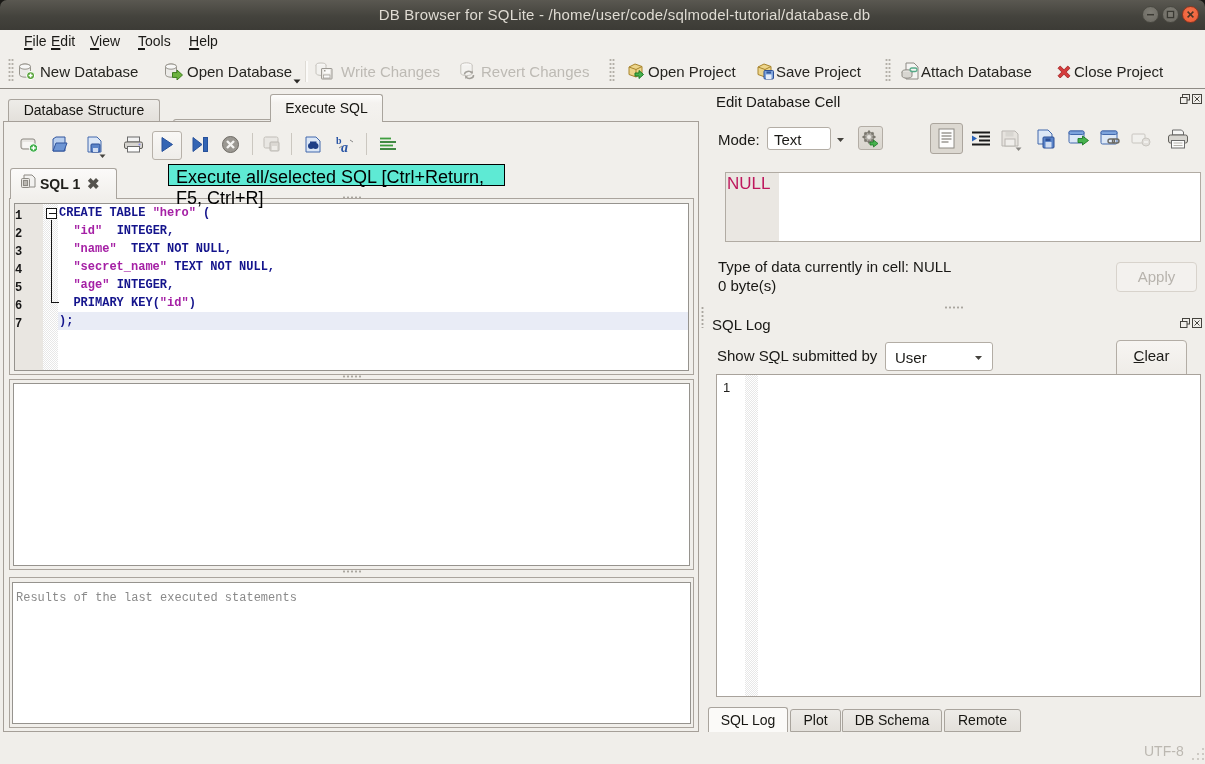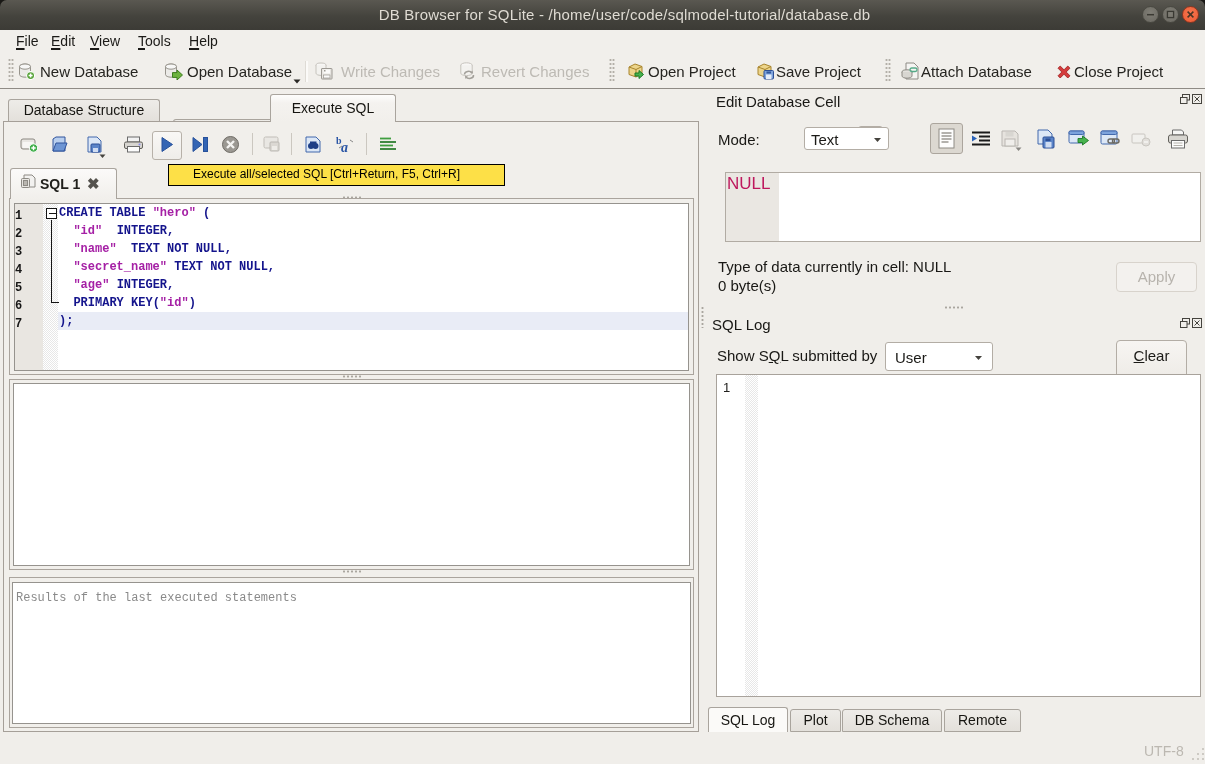--- a/index.html
+++ b/index.html
@@ -44,22 +44,22 @@
 #editor { left:14px; top:203px; width:675px; height:168px; background:#fff; border:1px solid #96938e; font-family:"Liberation Mono", monospace; font-size:12px; font-weight:bold; }
 #gutter { left:0; top:0; width:28px; height:100%; background:#e9e6e1; }
 #foldmargin { left:28px; top:0; width:15px; height:100%;
   background:conic-gradient(#e7e7e7 90deg, #ffffff 90deg 180deg, #e7e7e7 180deg 270deg, #ffffff 270deg); background-size:2px 2px; }
 .lnum { left:0px; width:22px; color:#161616; height:18px; line-height:18px; }
 .cline { left:44px; white-space:pre; height:18px; line-height:18px; z-index:2; }
 .hl { left:43px; width:630px; height:18px; background:#e9ecf6; }
 .kw { color:#14148c; } .str { color:#a520a5; } .pn { color:#14148c; }
 
 
-#tooltip { left:168px; top:164px; width:337px; height:22px; background:#fde047; border:1px solid #000; z-index:9;
-  font-size:12px; color:#000; padding:2px 0 0 24px; }
+#tooltip { left:168px; top:164px; width:337px; height:22px; background:#5eead4; border:1px solid #000; z-index:9;
+  font-size:18px; color:#000; padding:2px 0 0 7px; }
 
 
 .docktitle { font-size:15px; color:#191815; }
 .combo { background:#fff; border:1px solid #b3ada5; border-radius:3px; font-size:15px; color:#1b1a17; }
 .btn { border:1px solid #b3ada5; border-radius:4px; font-size:15px; text-align:center; }
 #results-text { font-family:"Liberation Mono", monospace; font-size:12px; color:#8a8a8a; }
 </style>
 </head>
 <body>
 
@@ -76,21 +76,21 @@
       <rect x="4.4" y="4.4" width="6.2" height="6.2" fill="none" stroke="#3a3933" stroke-width="1.3"></rect>
     </svg>
   </div>
 <div class="abs winbtn" style="left:1182px; background:radial-gradient(circle at 50% 40%, #f4764f, #ee5a33); border:1px solid #8e3620;">
   <svg width="15" height="15" viewBox="0 0 15 15">
       <path d="M4.6 4.6l5.8 5.8M10.4 4.6l-5.8 5.8" stroke="#4a3524" stroke-width="1.5"></path>
     </svg>
   </div>
 
 <div class="abs" id="menubar"></div>
-<div class="abs menuitem" style="left:16px;"><u>F</u>ile</div>
+<div class="abs menuitem" style="left:24px;"><u>F</u>ile</div>
 <div class="abs menuitem" style="left:51px;"><u>E</u>dit</div>
 <div class="abs menuitem" style="left:90px;"><u>V</u>iew</div>
 <div class="abs menuitem" style="left:138px;"><u>T</u>ools</div>
 <div class="abs menuitem" style="left:189px;"><u>H</u>elp</div>
 
 <div class="abs" id="toolbar"></div>
 <div class="abs handle" style="left:8px;"></div>
 <div class="abs" style="left:18px; top:63px;">
     <svg width="18" height="17" viewBox="0 0 18 17">
   <ellipse cx="7" cy="3.6" rx="5.5" ry="2.6" fill="#fbfbfa" stroke="#97948c"></ellipse>
@@ -169,21 +169,21 @@
 <div class="abs tbtext" style="left:921px;">Attach Database</div>
 <div class="abs" style="left:1056px; top:64px;">
     <svg width="16" height="16" viewBox="0 0 16 16">
   <path d="M2 4.2L4.2 2 8 5.8 11.8 2 14 4.2 10.2 8l3.8 3.8-2.2 2.2L8 10.2 4.2 14 2 11.8 5.8 8z" fill="#d43c3c" stroke="#9c1f1f" stroke-width="0.8"></path>
 </svg>
   </div>
 <div class="abs tbtext" style="left:1074px;">Close Project</div>
 
 <div class="abs tab tab-inactive" style="left:8px; width:152px;">Database Structure</div>
 <div class="abs tab tab-inactive" style="left:173px; width:110px;margin-top:20px;">Browse Data</div>
-<div class="abs tab tab-active" style="left:270px; width:126px;">Execute SQL</div>
+<div class="abs tab tab-active" style="left:270px; width:113px;">Execute SQL</div>
 <div class="abs" id="leftframe"></div>
 
 <div class="abs" style="left:20px; top:137px;">
   <svg width="19" height="16" viewBox="0 0 19 16">
     <rect x="1" y="2" width="14" height="10" rx="2" fill="#e8e6e2" stroke="#8a8780"></rect>
     <rect x="2.5" y="5" width="11" height="6" rx="1" fill="#f7f6f4"></rect>
     <circle cx="13.5" cy="11" r="4.2" fill="#3fae49" stroke="#fff" stroke-width="1"></circle>
     <path d="M13.5 8.8v4.4M11.3 11h4.4" stroke="#fff" stroke-width="1.4"></path>
   </svg>
   </div>
@@ -424,21 +424,21 @@
   <rect x="0.5" y="3.5" width="6.5" height="6" fill="#f0eeea" stroke="#45433e"></rect>
     </svg>
   </div>
 <div class="abs" style="left:1191.5px; top:318px;">
     <svg width="10" height="10" viewBox="0 0 10 10">
   <rect x="0.5" y="0.5" width="9" height="9" fill="none" stroke="#45433e"></rect>
   <path d="M2.5 2.5l5 5M7.5 2.5l-5 5" stroke="#45433e"></path>
     </svg>
   </div>
 <div class="abs docktitle" style="left:718px; top:131px;">Mode:</div>
-<div class="abs combo" style="left:767px; top:127px; width:85px; height:23px;margin-left:37px;">
+<div class="abs combo" style="left:767px; top:127px; width:64px; height:23px;">
     <span class="abs" style="left:6px; top:3px;">Text</span>
   <svg class="abs" style="left:68px; top:9px;" width="9" height="6">
       <path d="M1 1l3.5 4L8 1" fill="#44423d"></path>
     </svg>
   </div>
 <div class="abs" id="nullbox" style="left:725px; top:172px; width:476px; height:70px; border:1px solid #b1aba3; background:#fff;">
   <div class="abs" style="left:0; top:0; width:53px; height:68px; background:#eae7e2;"></div>
   <div class="abs" style="left:1px; top:1px; font-size:17px; color:#be185d;">NULL</div>
 </div>
 <div class="abs docktitle" style="left:718px; top:258px;">Type of data currently in cell: NULL</div>

